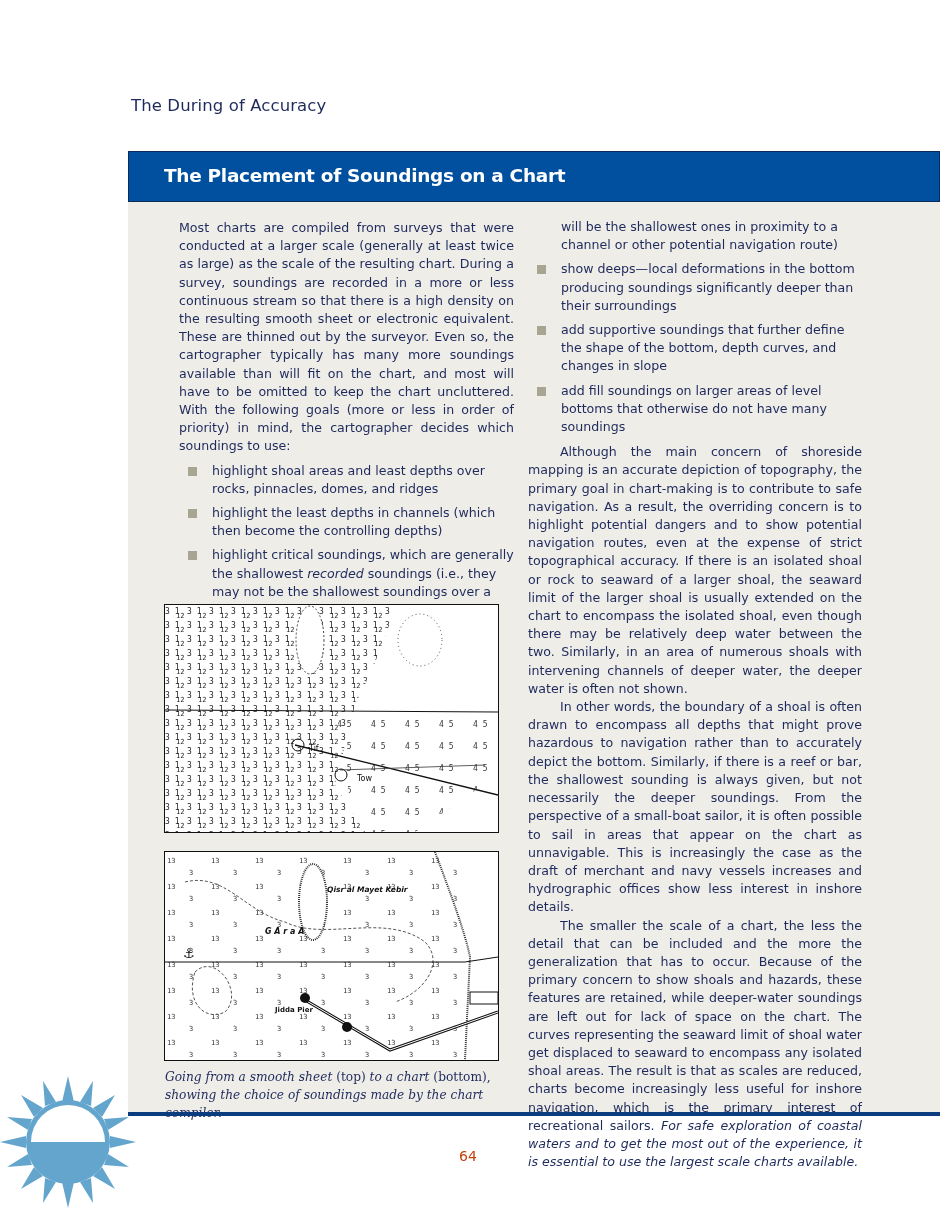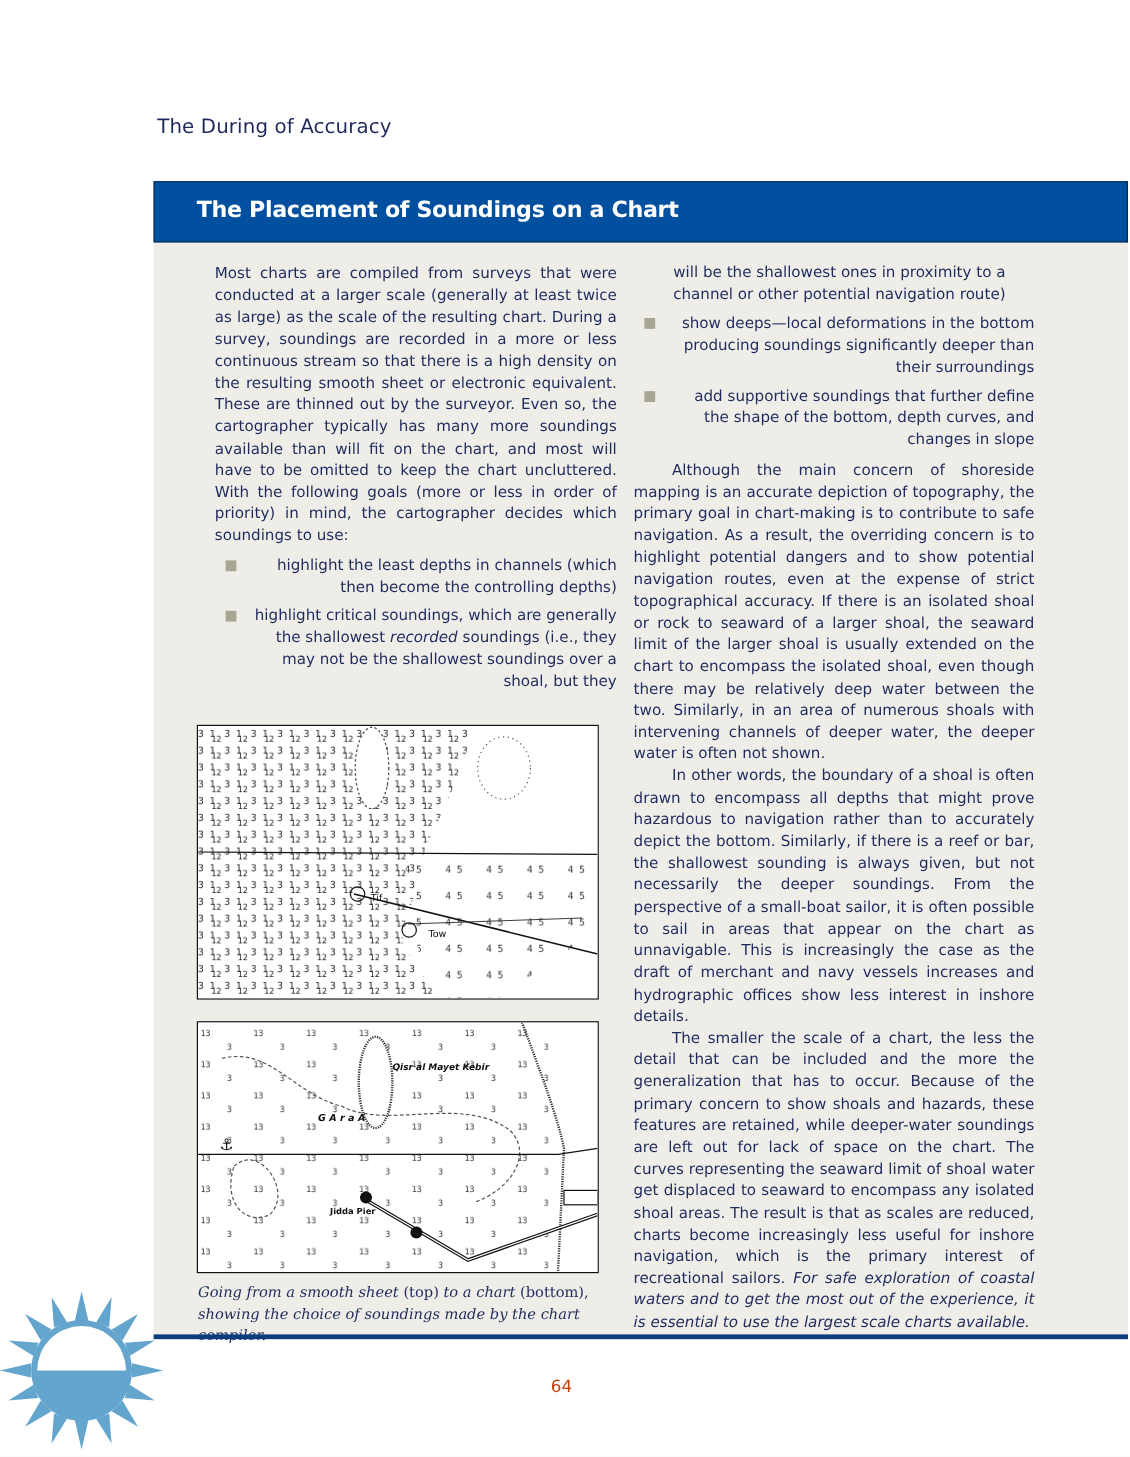--- a/index.html
+++ b/index.html
@@ -10,21 +10,21 @@
   .banner { position:absolute; left:128px; top:151px; width:810px; height:49px; background:#00509f;
             border:1px solid #0b2c5a; }
   .banner-title { position:absolute; left:35px; top:13px; font-size:18.5px; font-weight:bold; color:#ffffff;
                   letter-spacing:-0.3px; }
   .col { position:absolute; font-size:12.6px; line-height:18.2px; color:#1f2a5c; }
   .col-left { left:153px; top:219px; width:335px;margin-left:26px; }
   .col-right { left:528px; top:218px; width:334px; }
   p { margin:0; text-align:justify; }
   p.indent { text-indent:32px; }
   ul { list-style:none; margin:0; padding:0; }
-  li { position:relative; padding-left:33px; margin-top:6px; text-align:right; }
+  li { position:relative; padding-left:33px; margin-top:6px; text-align:left; }
   li .bullet { position:absolute; left:9px; top:5px; width:9px; height:9px; background:#a8a592; }
   .cont { padding-left:33px; }
   .figure { position:absolute; left:164px; width:333px; background:#fff; border:1px solid #111; overflow:hidden; }
   .fig-top { top:604px; height:227px; }
   .fig-bottom { top:851px; height:208px;text-align:right; }
   .caption { position:absolute; left:165px; top:1068px; width:345px; font-family:"DejaVu Serif", serif;
              font-size:12.2px; line-height:18px; color:#1f2a5c; }
   .caption i { font-style:italic; }
   .footer-rule { position:absolute; left:128px; top:1112px; width:812px; height:4px; background:#0b3d7e; }
   .page-num { position:absolute; left:459px; top:1148px; font-size:14px; color:#c2410c; }
@@ -36,30 +36,32 @@
 <div class="running-head">The During of Accuracy</div>
 
 <div class="panel"></div>
 <div class="banner">
   <div class="banner-title">The Placement of Soundings on a Chart</div>
 </div>
 
 <div class="col col-left">
   <p>Most charts are compiled from surveys that were conducted at a larger scale (generally at least twice as large) as the scale of the resulting chart. During a survey, soundings are recorded in a more or less continuous stream so that there is a high density on the resulting smooth sheet or electronic equivalent. These are thinned out by the surveyor. Even so, the cartographer typically has many more soundings available than will fit on the chart, and most will have to be omitted to keep the chart uncluttered. With the following goals (more or less in order of priority) in mind, the cartographer decides which soundings to use:</p>
   <ul>
+    <li><span class="bullet"></span><span>highlight shoal areas and least depths over rocks, pinnacles, domes, and ridges</span></li>
     <li><span class="bullet"></span><span>highlight the least depths in channels (which then become the controlling depths)</span></li>
     <li><span class="bullet"></span><span>highlight critical soundings, which are generally the shallowest </span><i>recorded</i><span> soundings (i.e., they may not be the shallowest soundings over a shoal, but they</span></li>
   </ul>
 </div>
 
 <div class="col col-right">
   <div class="cont">will be the shallowest ones in proximity to a channel or other potential navigation route)</div>
   <ul>
     <li><span class="bullet"></span><span>show deeps—local deformations in the bottom producing soundings significantly deeper than their surroundings</span></li>
     <li><span class="bullet"></span><span>add supportive soundings that further define the shape of the bottom, depth curves, and changes in slope</span></li>
+    <li><span class="bullet"></span><span>add fill soundings on larger areas of level bottoms that otherwise do not have many soundings</span></li>
   </ul>
   <p class="indent" style="margin-top:7px">Although the main concern of shoreside mapping is an accurate depiction of topography, the primary goal in chart-making is to contribute to safe navigation. As a result, the overriding concern is to highlight potential dangers and to show potential navigation routes, even at the expense of strict topographical accuracy. If there is an isolated shoal or rock to seaward of a larger shoal, the seaward limit of the larger shoal is usually extended on the chart to encompass the isolated shoal, even though there may be relatively deep water between the two. Similarly, in an area of numerous shoals with intervening channels of deeper water, the deeper water is often not shown.</p>
   <p class="indent">In other words, the boundary of a shoal is often drawn to encompass all depths that might prove hazardous to navigation rather than to accurately depict the bottom. Similarly, if there is a reef or bar, the shallowest sounding is always given, but not necessarily the deeper soundings. From the perspective of a small-boat sailor, it is often possible to sail in areas that appear on the chart as unnavigable. This is increasingly the case as the draft of merchant and navy vessels increases and hydrographic offices show less interest in inshore details.</p>
   <p class="indent"><span>The smaller the scale of a chart, the less the detail that can be included and the more the generalization that has to occur. Because of the primary concern to show shoals and hazards, these features are retained, while deeper-water soundings are left out for lack of space on the chart. The curves representing the seaward limit of shoal water get displaced to seaward to encompass any isolated shoal areas. The result is that as scales are reduced, charts become increasingly less useful for inshore navigation, which is the primary interest of recreational sailors. </span><i>For safe exploration of coastal waters and to get the most out of the experience, it is essential to use the largest scale charts available.</i></p>
 </div>
 
 <div class="figure fig-top">
   <svg width="333" height="227" viewBox="0 0 333 227">
     <defs>
       <pattern id="dense" width="22" height="14" patternUnits="userSpaceOnUse">

